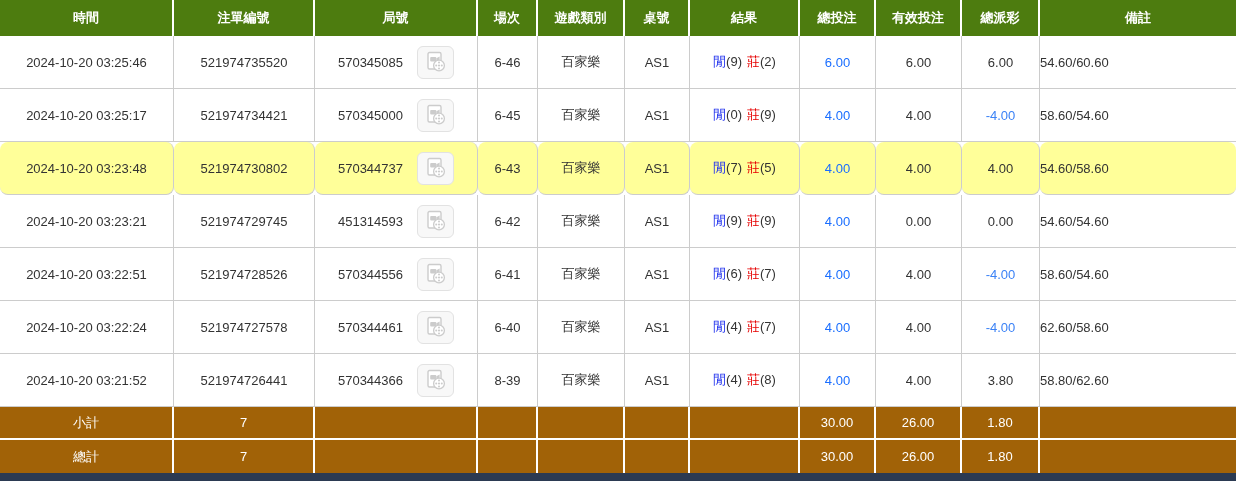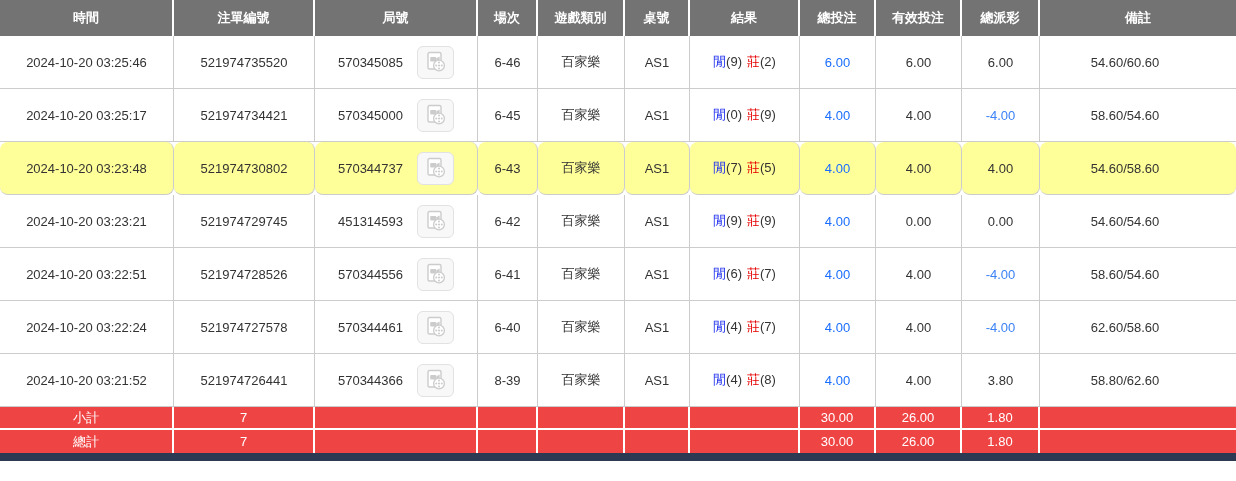--- a/index.html
+++ b/index.html
@@ -8,44 +8,44 @@
 
   table { border-collapse: separate; border-spacing: 0; table-layout: fixed;
           width: 1236px; font-size: 13px; color: #333; }
 
   
   col.c1 { width: 174px; } col.c2 { width: 141px; } col.c3 { width: 163px; }
   col.c4 { width: 60px; }  col.c5 { width: 87px; }  col.c6 { width: 65px; }
   col.c7 { width: 110px; } col.c8 { width: 76px; }  col.c9 { width: 86px; }
   col.c10 { width: 78px; } col.c11 { width: 196px; }
 
-  thead th { background: #737373; color: #fff; font-weight: bold; height: 36px;
+  thead th { background: #4d7c0f; color: #fff; font-weight: bold; height: 36px;
              border-right: 2px solid #fff; text-align: center; padding: 0; }
   thead th:last-child { border-right: none; margin-top: 40px; }
 
   tbody td { background: #fff; height: 53px; text-align: center; padding: 0;
              border-right: 1px solid #ccc; border-bottom: 1px solid #ccc;
              overflow: hidden; white-space: nowrap; }
-  tbody td:last-child { border-right: none; text-align: center; padding-right: 26px; }
+  tbody td:last-child { border-right: none; text-align: left; padding-right: 26px; }
   tbody tr.highlight td { background: #ffff99; border-radius: 8px; }
 
   .amount-blue { color: #1a6eff; }
   .neg { color: #3b82f6; }
   .res-player { color: #2233ee; }
   .res-banker { color: #e60000; }
   .res-num { color: #333; }
   .res-gap { display: inline-block; width: 5px; }
 
   .round-wrap { display: flex; align-items: center; justify-content: center; gap: 14px; }
   .video-btn { width: 37px; height: 33px; border: 1px solid #e2e2e2; border-radius: 6px;
                background: #f8f8f8; display: flex; align-items: center; justify-content: center;
                cursor: pointer; padding: 0; }
   .video-btn svg { display: block; }
 
-  tfoot td { background: #ef4444; color: #fff; height: 23px; text-align: center; padding: 0;
+  tfoot td { background: #a16207; color: #fff; height: 33px; text-align: center; padding: 0;
              border-right: 2px solid #fff; border-bottom: 2px solid #fff; font-size: 13px; }
   tfoot td:last-child { border-right: none; }
   tfoot tr:last-child td { border-bottom: none; }
 
   .bottom-bar { width: 1236px; height: 8px; background: #2b3a52; }
 </style>
 </head>
 <body>
 
 <table>

